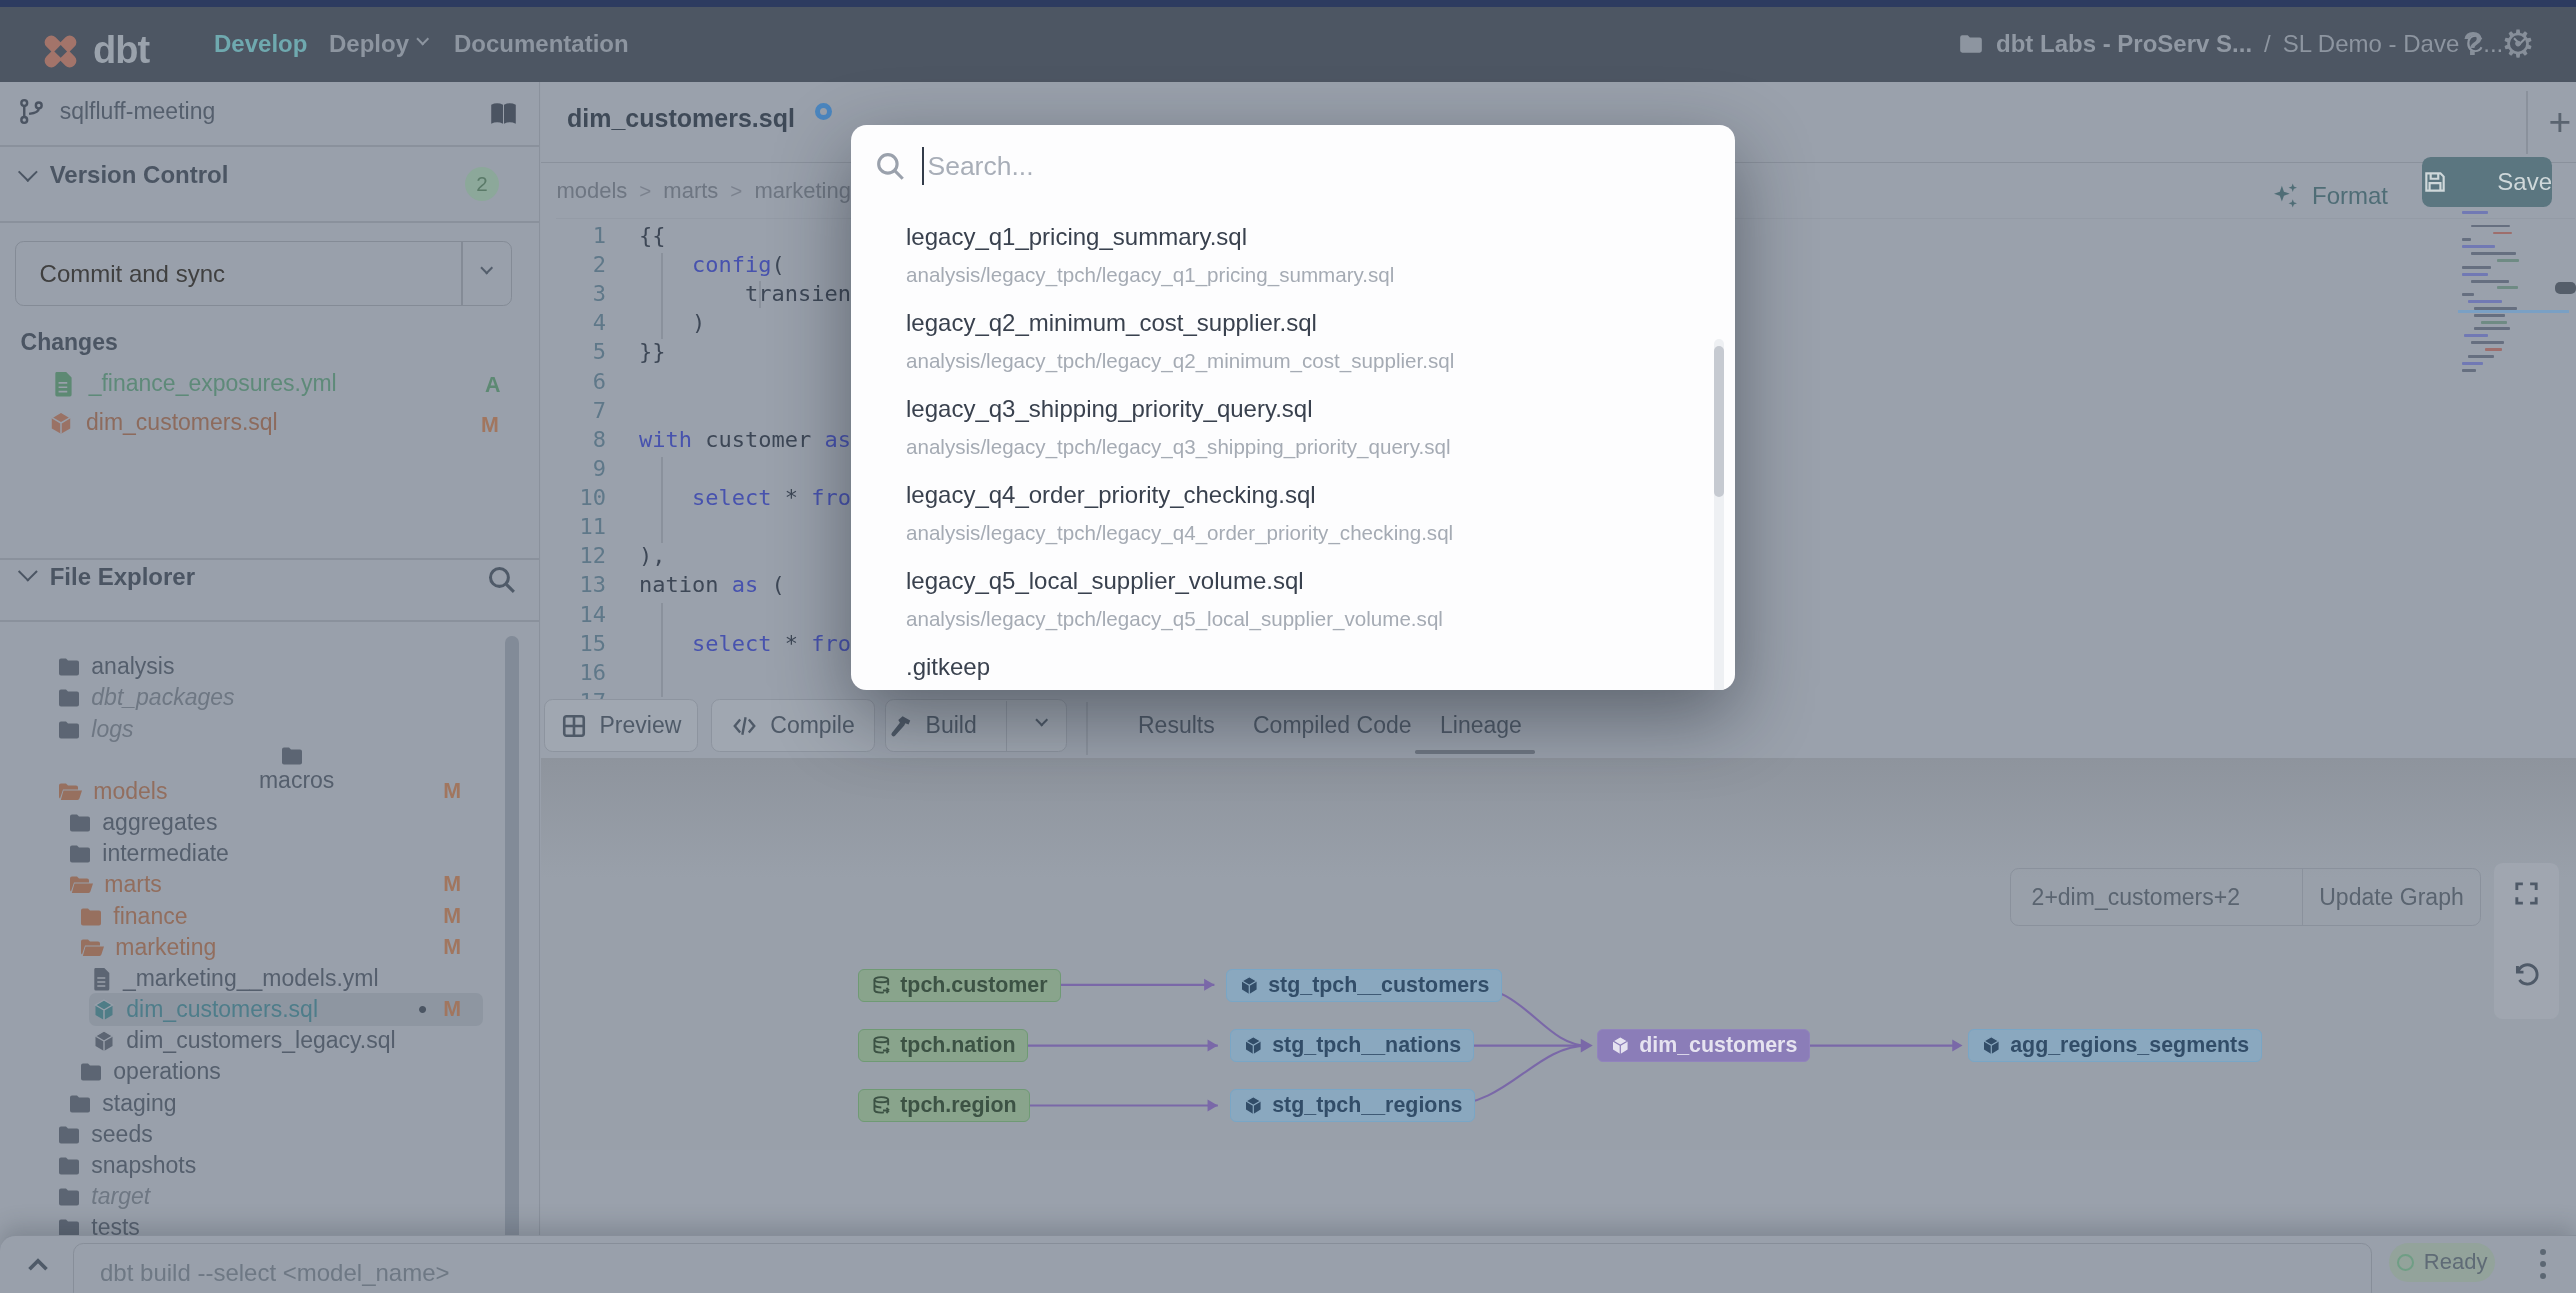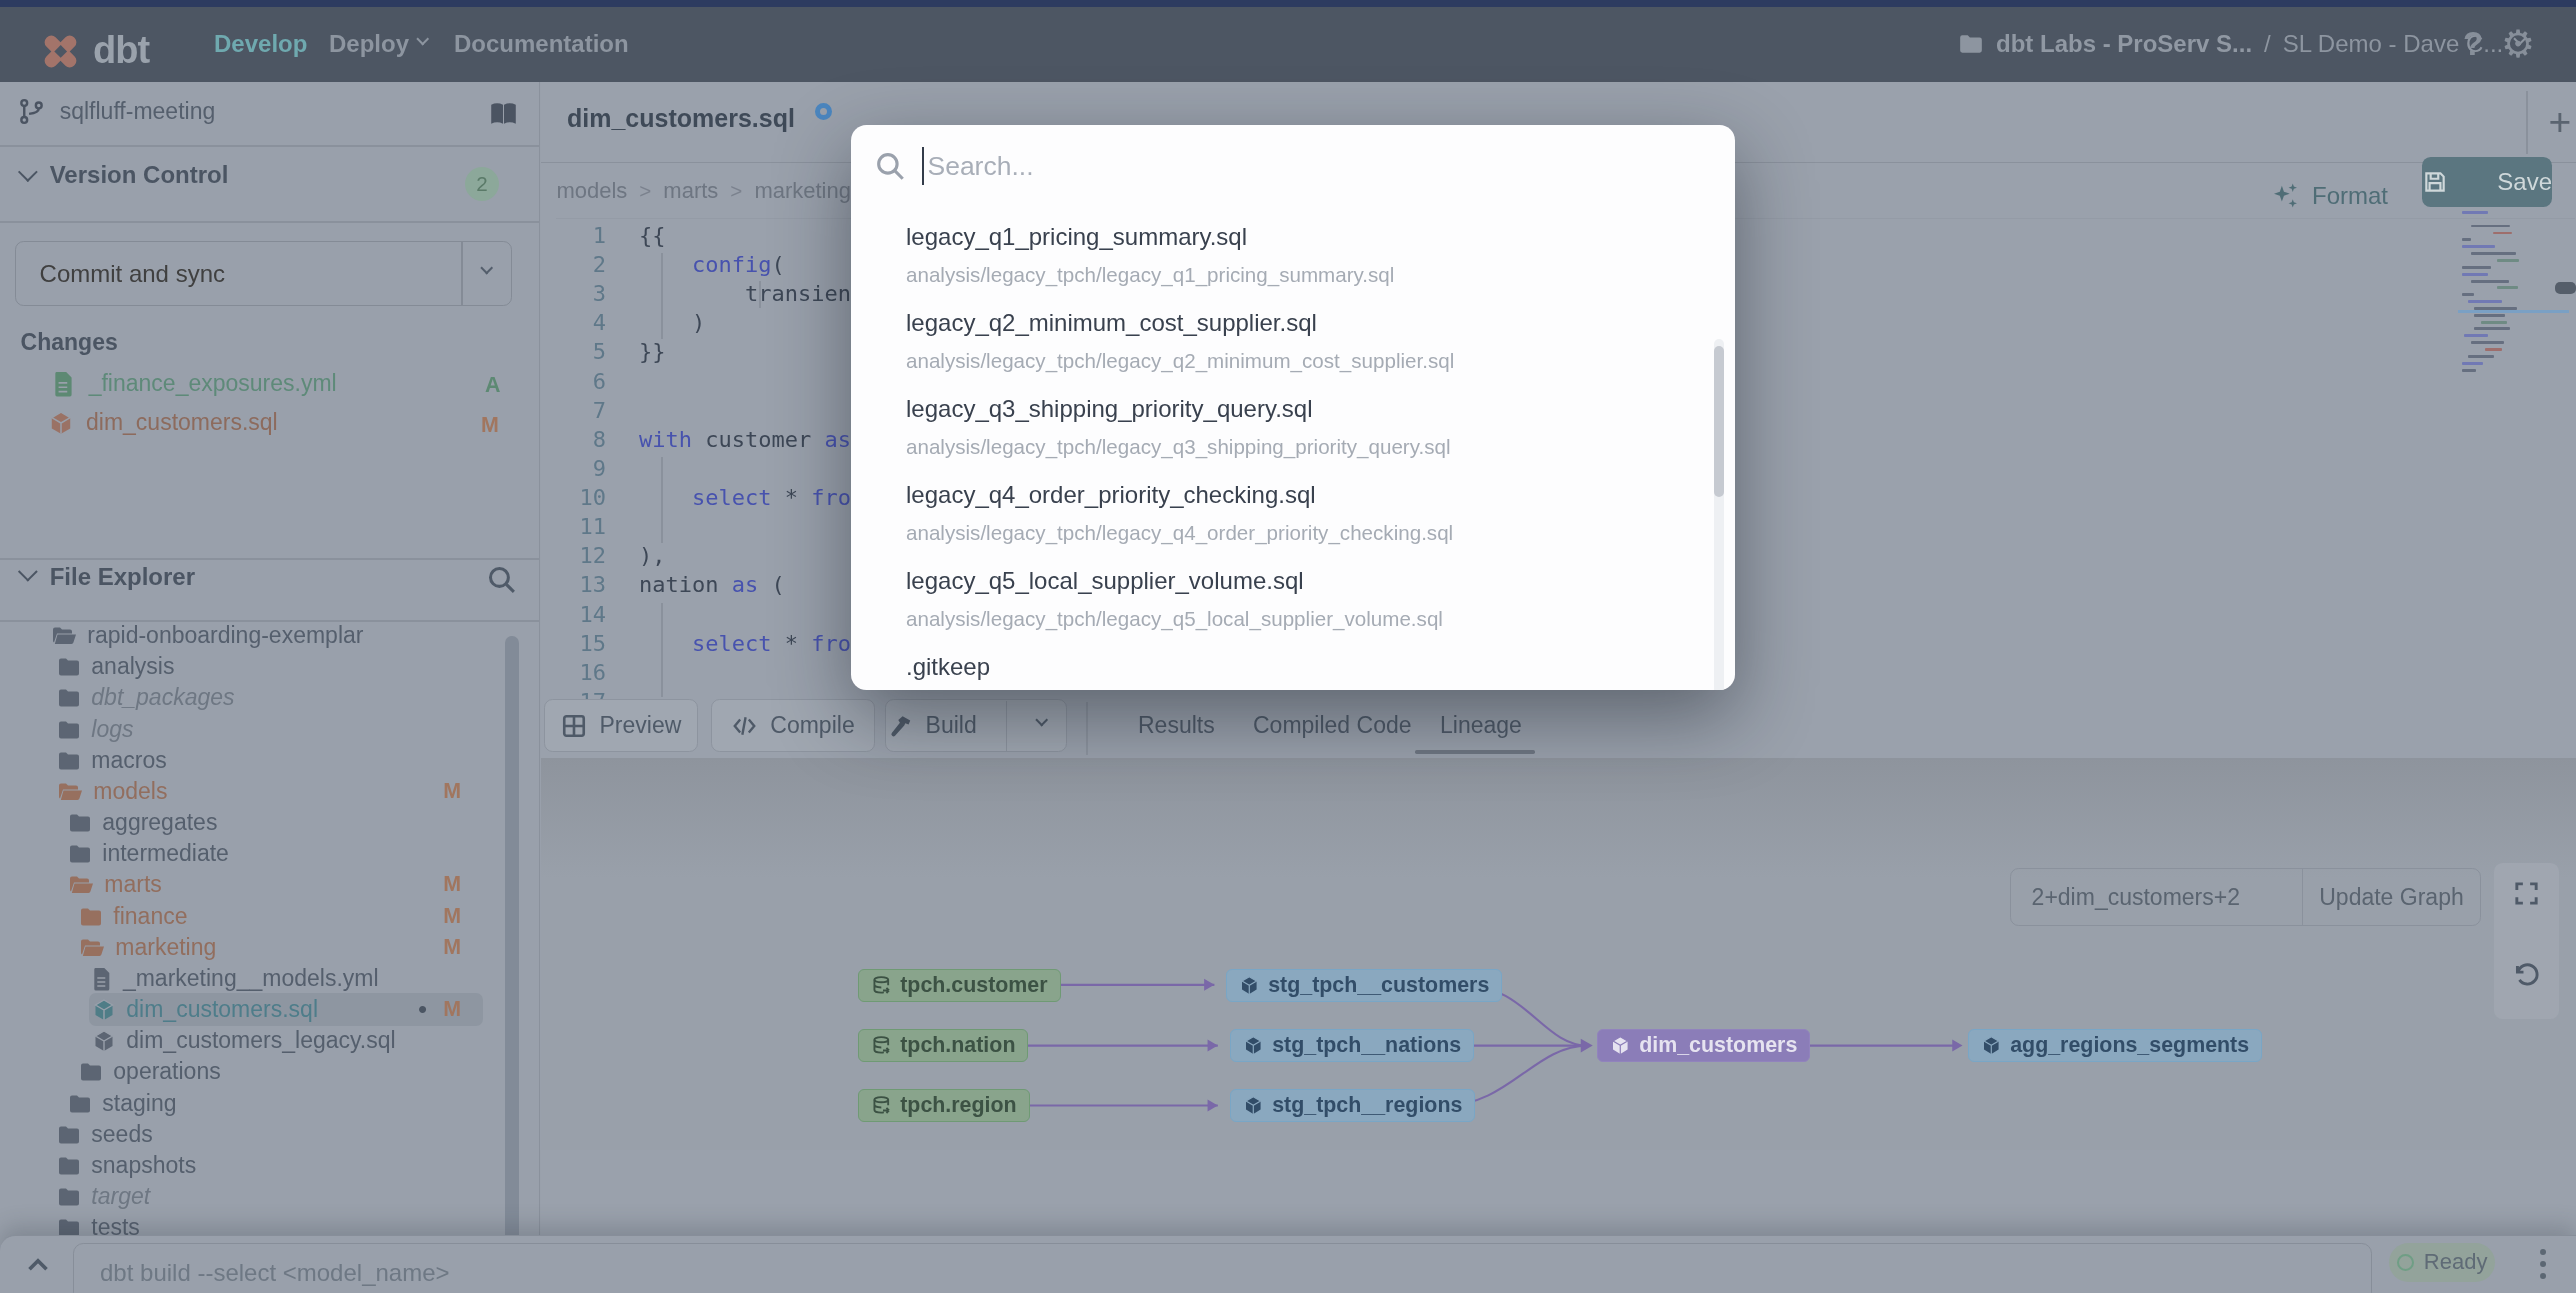--- a/index.html
+++ b/index.html
@@ -241,29 +241,20 @@
       <span class="chev" style="color:#4b5563; margin-top:-6.9px;"></span>
       <span class="sec-title">File Explorer</span>
     </div>
     <svg class="icon abs" style="left:485px; top:481px;" width="33" height="33" viewBox="0 0 24 24" fill="none" stroke="#4f5a68" stroke-width="2.2">
       <circle cx="10.5" cy="10.5" r="6.5"></circle>
         <path d="M15.5 15.5L21 21"></path>
     </svg>
     <div class="side-div" style="top:538px;"></div>
 
     <div id="tree" class="abs" style="left:0; top:538px; width:540px; height:673px; overflow:hidden;">
-        <div class="tree-row" style="top: 0px; padding-left: 51px;">
-          <span class="ic">
-            <svg class="icon" width="26" height="22" viewBox="0 0 26 22">
-              <path d="M2 4.5A2 2 0 0 1 4 2.5h5l2 2h8a2 2 0 0 1 2 2v2H6l-3 9a2 2 0 0 1-1-1.8v-11.2z" fill="#5c6573"></path>
-              <path d="M6.5 9.5H25l-2.6 8a2 2 0 0 1-1.9 1.4H3.8L6.5 9.5z" fill="#5c6573"></path>
-            </svg>
-          </span>
-          <span class="lbl">rapid-onboarding-exemplar</span>
-        </div>
         <div class="tree-row" style="top: 31px; padding-left: 57px;">
           <span class="ic">
             <svg class="icon" width="24" height="22" viewBox="0 0 24 22">
               <path d="M2 4.5A2 2 0 0 1 4 2.5h5l2 2h9a2 2 0 0 1 2 2v11a2 2 0 0 1-2 2H4a2 2 0 0 1-2-2v-13z" fill="#5c6573"></path>
             </svg>
           </span>
           <span class="lbl">analysis</span>
         </div>
         <div class="tree-row italic" style="top: 62px; padding-left: 57px;">
           <span class="ic">
@@ -274,21 +265,21 @@
           <span class="lbl">dbt_packages</span>
         </div>
         <div class="tree-row italic" style="top: 94px; padding-left: 57px;">
           <span class="ic">
             <svg class="icon" width="24" height="22" viewBox="0 0 24 22">
               <path d="M2 4.5A2 2 0 0 1 4 2.5h5l2 2h9a2 2 0 0 1 2 2v11a2 2 0 0 1-2 2H4a2 2 0 0 1-2-2v-13z" fill="#5c6573"></path>
             </svg>
           </span>
           <span class="lbl">logs</span>
         </div>
-        <div class="tree-row" style="top: 125px; padding-left: 57px;">
+        <div class="tree-row" style="top: 125px; padding-left: 57px; flex-direction: column;">
           <span class="ic">
             <svg class="icon" width="24" height="22" viewBox="0 0 24 22">
               <path d="M2 4.5A2 2 0 0 1 4 2.5h5l2 2h9a2 2 0 0 1 2 2v11a2 2 0 0 1-2 2H4a2 2 0 0 1-2-2v-13z" fill="#5c6573"></path>
             </svg>
           </span>
           <span class="lbl">macros</span>
         </div>
         <div class="tree-row brown" style="top: 156px; padding-left: 57px;">
           <span class="ic">
             <svg class="icon" width="26" height="22" viewBox="0 0 26 22">

